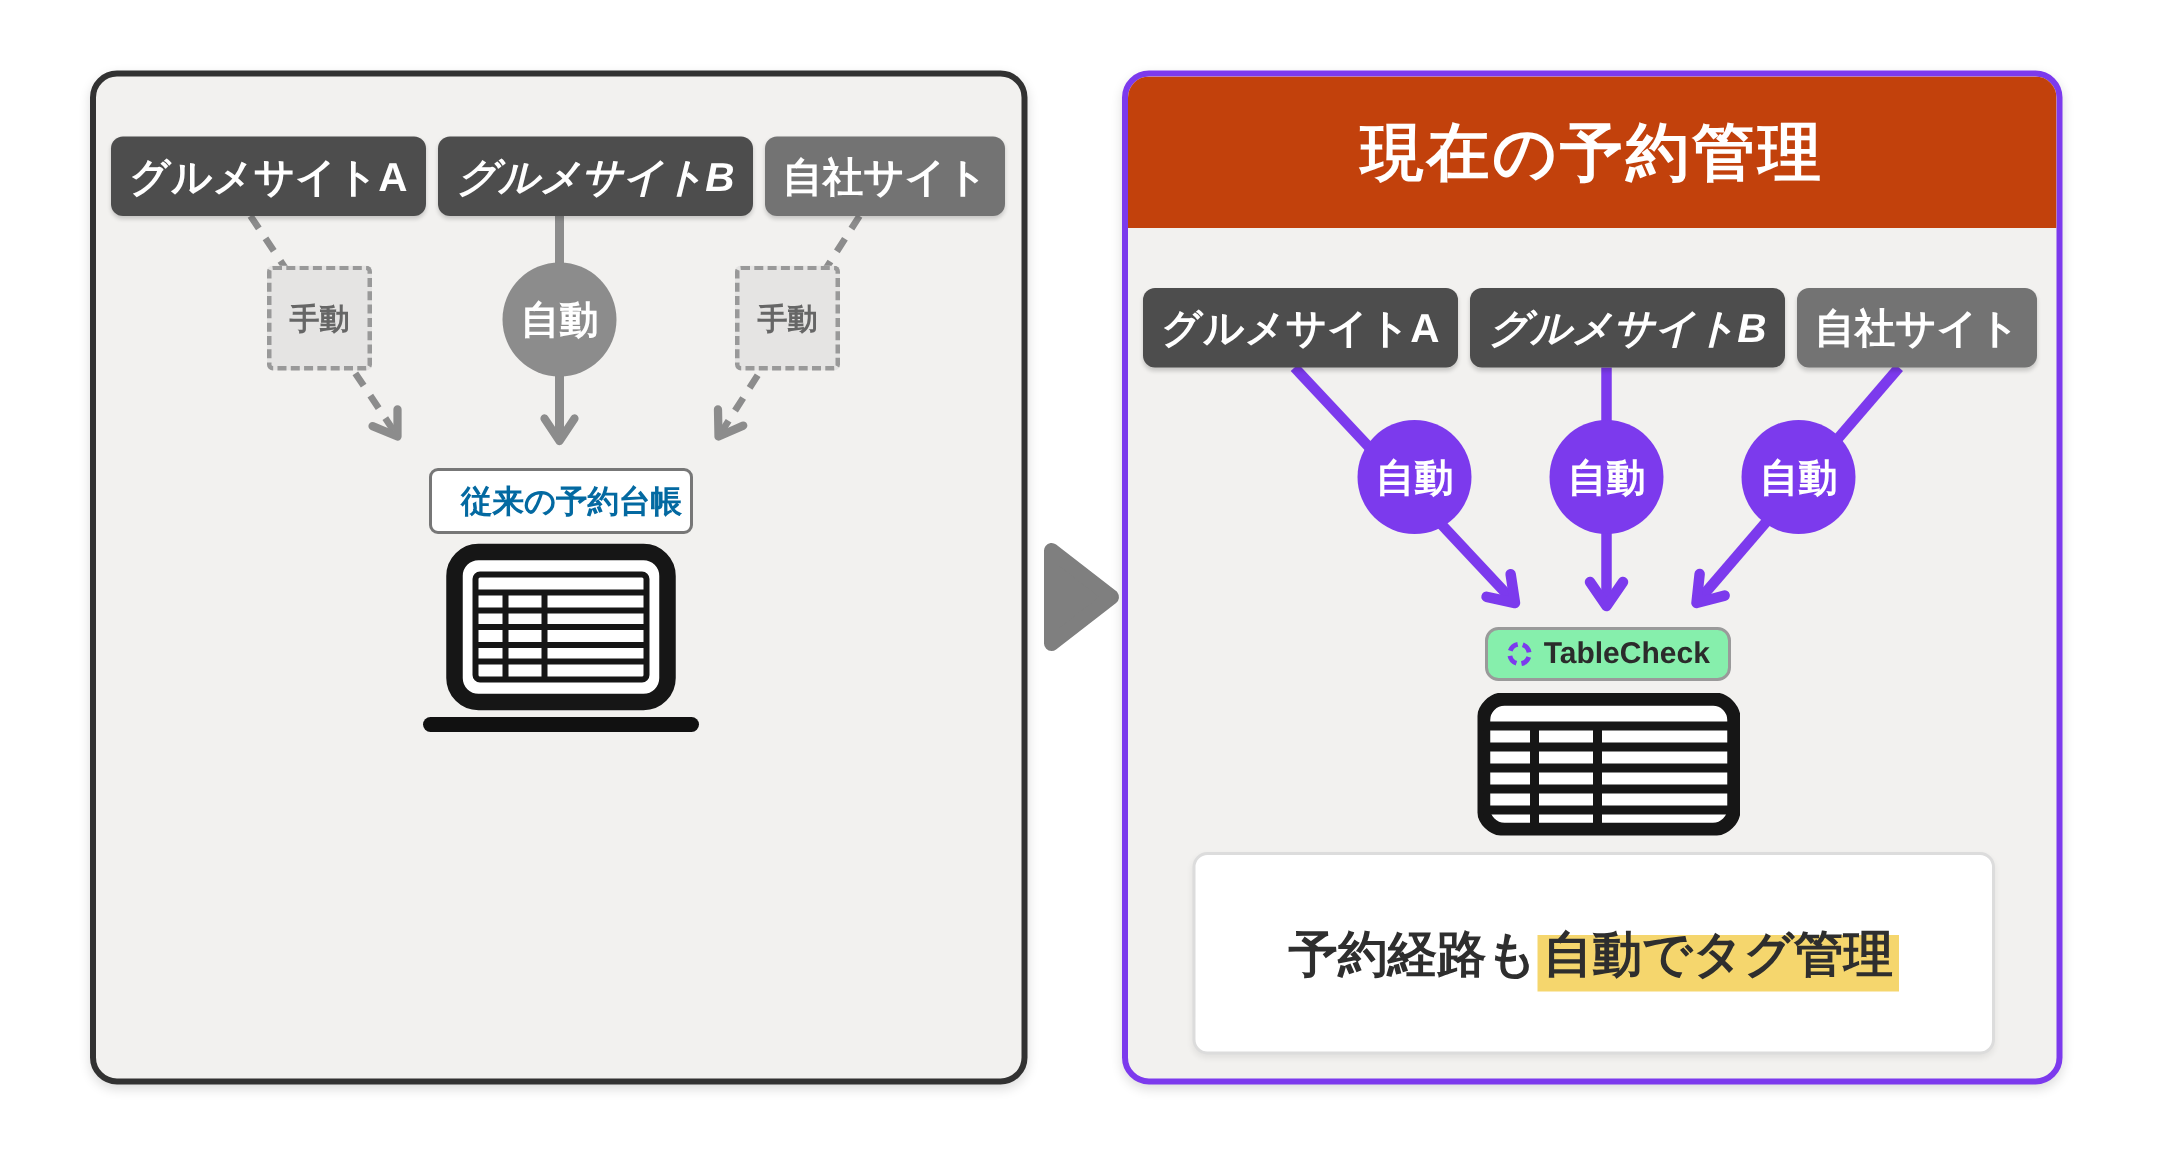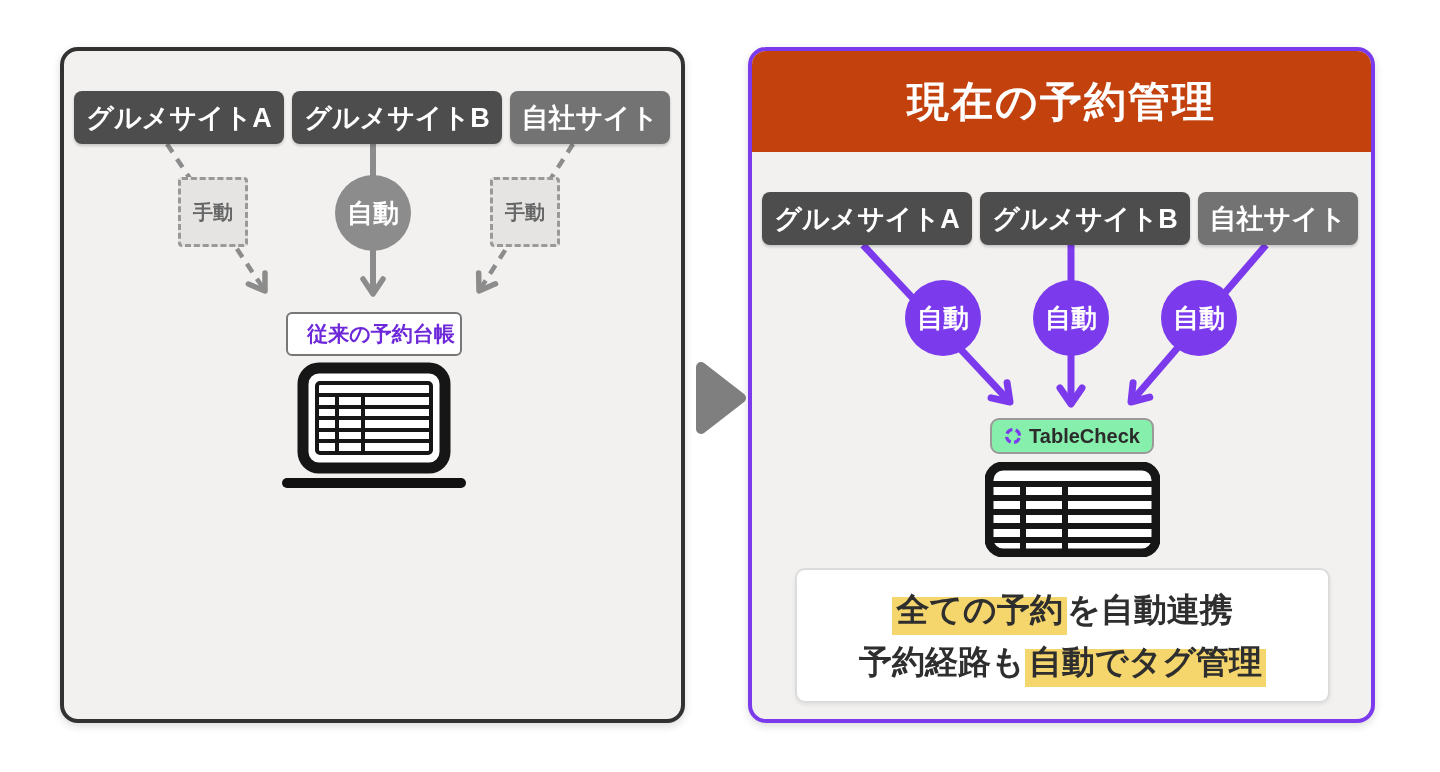--- a/index.html
+++ b/index.html
@@ -25,42 +25,42 @@
 
   .src {
     position:absolute; top:40px; height:53px; border-radius:8px;
     display:flex; align-items:center; justify-content:center;
     color:#fff; font-weight:800; font-size:27px;
     box-shadow:0 2px 3px rgba(0,0,0,.18);
   }
   .src-dark { background:#4d4d4d; }
   .src-gold { background:#737373; }
   .src-a { left:10px;  width:210px; }
-  .src-b { left:228px; width:210px; }
+  .src-b { left:228px; width:210px;font-style:italic; }
   .src-c { left:446px; width:160px; }
 
   .manual-box {
     position:absolute; width:70px; height:70px; top:126px;
     background:#e5e4e3; border:3px dashed #999999; border-radius:4px;
     display:flex; align-items:center; justify-content:center;
     color:#666666; font-size:20px; font-weight:800;
   }
   .auto-circle {
     position:absolute; width:76px; height:76px; border-radius:50%;
     display:flex; align-items:center; justify-content:center;
     color:#ffffff; font-size:26px; font-weight:800;
   }
   .auto-gray   { background:#8c8c8c; }
   .auto-purple { background:#7c3aed; }
 
   .ledger-box {
     position:absolute; left:222px; top:261px; width:176px; height:44px;
     background:#ffffff; border:2px solid #777777; border-radius:6px;
     display:flex; align-items:center; justify-content:center;
-    font-size:21px; font-weight:800; color:#6d28d9;padding-left:14px;
+    font-size:21px; font-weight:800; color:#0369a1;padding-left:14px;
   }
   .brand-box {
     position:absolute; left:238px; top:266px; width:164px; height:36px;
     background:#86efac; border:2px solid #9a9a9a; border-radius:9px;
     display:flex; align-items:center; justify-content:center; gap:7px;
     font-size:20px; font-weight:700; color:#2b2b2b;
   }
   .device { position:absolute; }
 
   .caption-box {
@@ -163,20 +163,17 @@
         <line x1="4" y1="50" x2="171" y2="50"></line>
         <line x1="4" y1="64" x2="171" y2="64"></line>
         <line x1="4" y1="78" x2="171" y2="78"></line>
         <line x1="38" y1="22" x2="38" y2="91"></line>
         <line x1="80" y1="22" x2="80" y2="91"></line>
       </g>
     </svg>
 
     <div class="caption-box caption-right">
       <div>
-        <span class="hl">全ての予約</span><span>を自動連携</span>
-      </div>
-      <div>
         <span>予約経路も</span><span class="hl">自動でタグ管理</span>
       </div>
     </div>
   </div>
 </section>
 
 </body></html>

